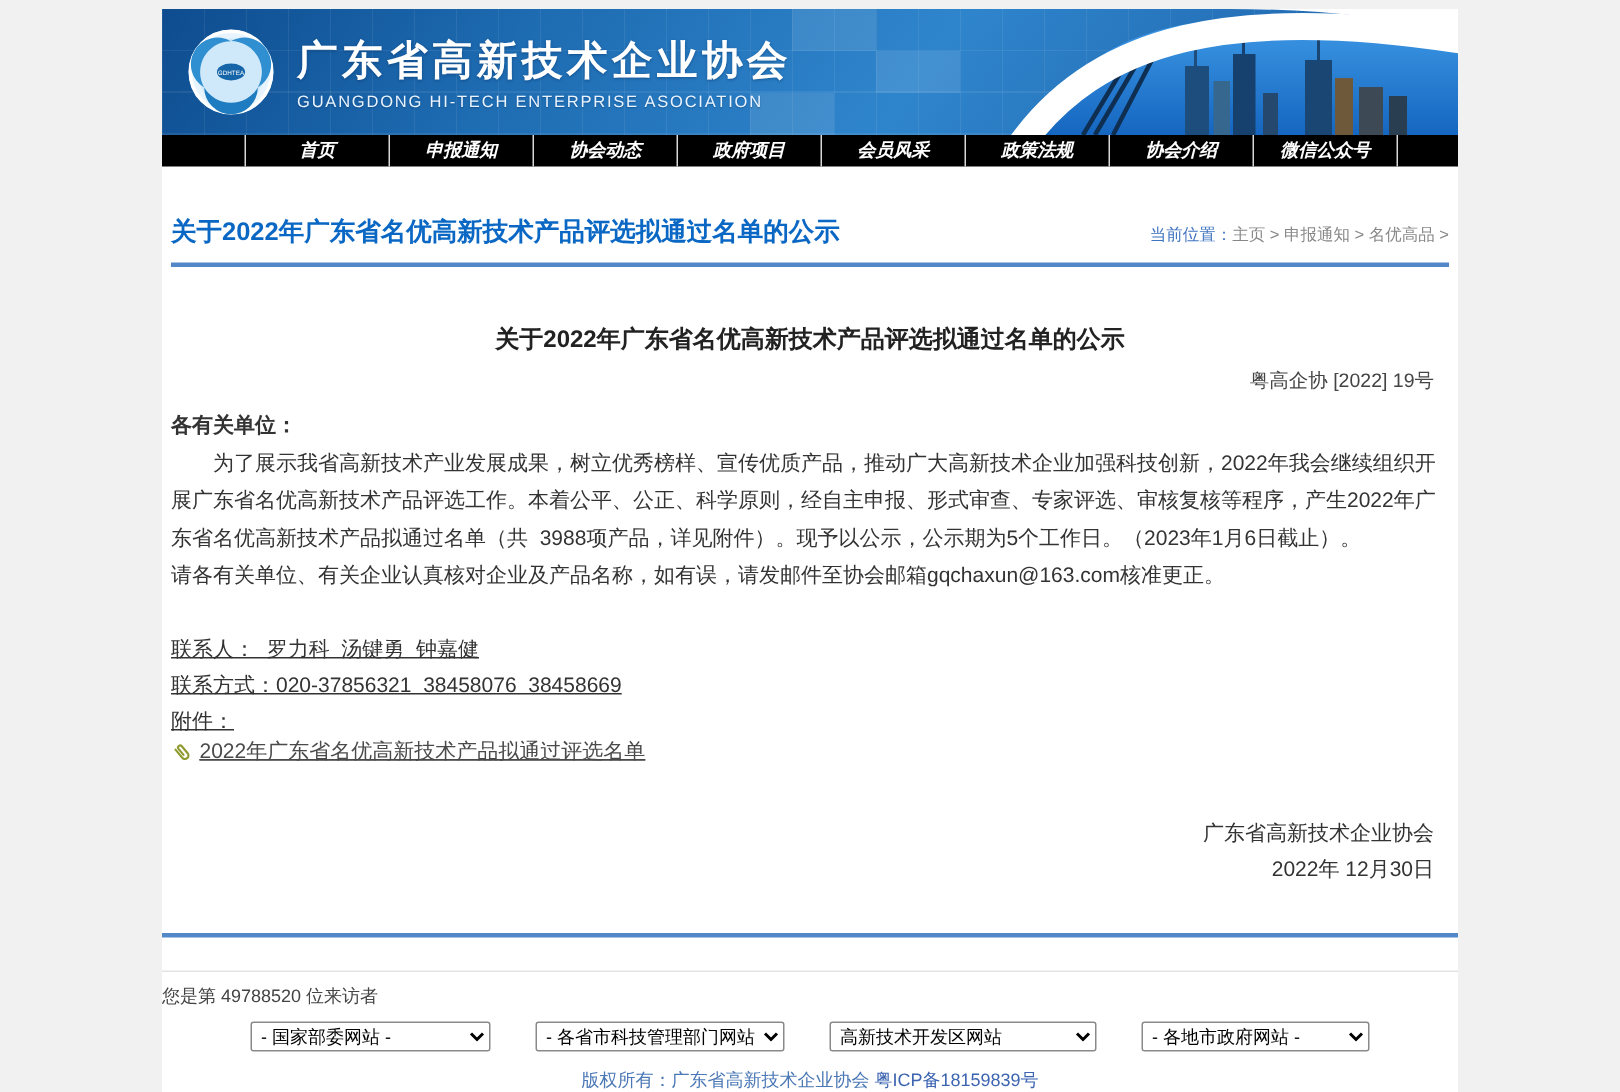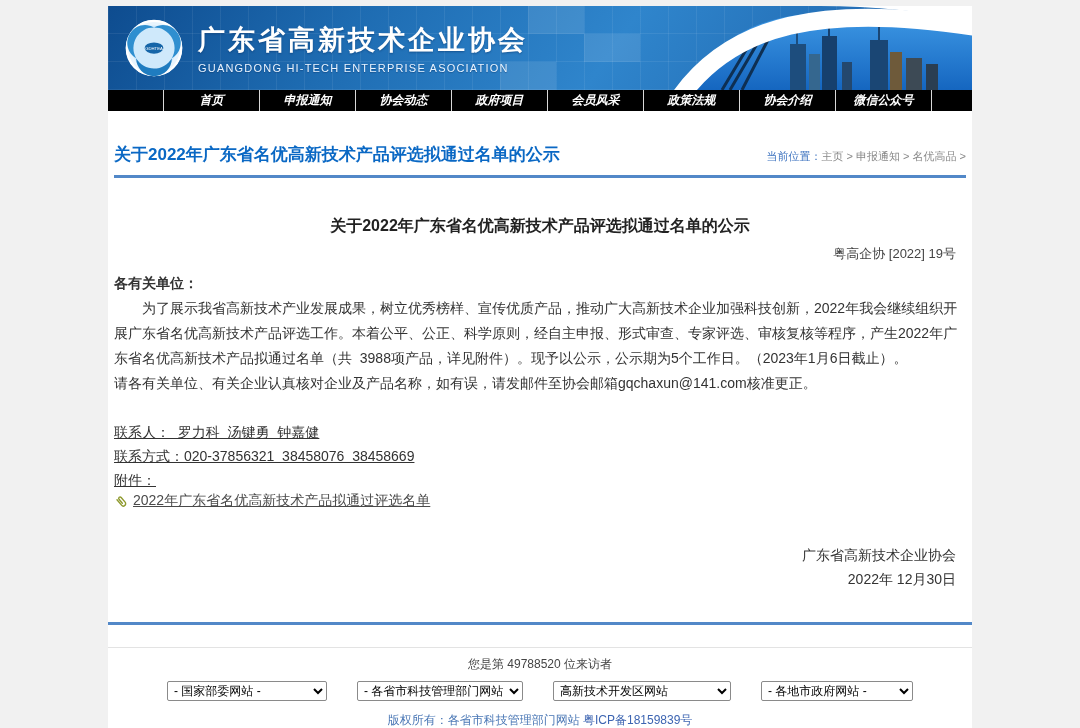--- a/index.html
+++ b/index.html
@@ -98,21 +98,21 @@
   .signature {
     position: absolute; right: 16px; bottom: 22px; text-align: right;
   }
   .sign-org { font-size: 14px; color: #333; line-height: 24px; }
   .sign-date { font-size: 14px; color: #333; line-height: 24px; }
 
   
   .footer { background: #fff; }
   .visitor-row {
     margin-top: 22px; border-top: 1px solid #e3e3e3;
-    text-align: center; font-size: 12px; color: #444; padding-top: 8px;
+    text-align: left; font-size: 12px; color: #444; padding-top: 8px;
   }
   .selects-row {
     display: flex; justify-content: center; gap: 30px; margin-top: 8px;
   }
   .site-select {
     height: 20px; font-size: 12px; color: #000; background: #fff;
     border: 1px solid #8a8a8a; border-radius: 2px; padding: 0 2px;
     font-family: "Liberation Sans", "DejaVu Sans", sans-serif;
   }
   .sel-1 { width: 160px; } .sel-2 { width: 166px; } .sel-3 { width: 178px; } .sel-4 { width: 152px; }
@@ -198,21 +198,21 @@
           <span class="loc">当前位置：</span><span class="path">主页 &gt; 申报通知 &gt; 名优高品 &gt;</span>
         </div>
       </div>
       <div class="rule-blue"></div>
 
       <h2 class="article-title">关于2022年广东省名优高新技术产品评选拟通过名单的公示</h2>
       <div class="doc-number">粤高企协 [2022] 19号</div>
 
       <p class="salutation">各有关单位：</p>
       <p class="para indent">为了展示我省高新技术产业发展成果，树立优秀榜样、宣传优质产品，推动广大高新技术企业加强科技创新，2022年我会继续组织开展广东省名优高新技术产品评选工作。本着公平、公正、科学原则，经自主申报、形式审查、专家评选、审核复核等程序，产生2022年广东省名优高新技术产品拟通过名单（共  3988项产品，详见附件）。现予以公示，公示期为5个工作日。（2023年1月6日截止）。</p>
-      <p class="para">请各有关单位、有关企业认真核对企业及产品名称，如有误，请发邮件至协会邮箱gqchaxun@141.com核准更正。</p>
+      <p class="para">请各有关单位、有关企业认真核对企业及产品名称，如有误，请发邮件至协会邮箱gqchaxun@163.com核准更正。</p>
 
       <div class="contact-block">
         <div class="contact-line">联系人：  罗力科  汤键勇  钟嘉健</div>
         <div class="contact-line">联系方式：020-37856321  38458076  38458669</div>
         <div class="contact-line">附件：</div>
         <div class="attach-row">
           <svg class="attach-icon" width="15" height="15" viewBox="0 0 16 16">
             <path d="M5.5 3.5 L5.5 11 a2.5 2.5 0 0 0 5 0 L10.5 4.5 a1.5 1.5 0 0 0 -3 0 L7.5 10" fill="none" stroke="#8f9a2f" stroke-width="1.5" stroke-linecap="round"></path>
           </svg>
           <a class="attach-link">2022年广东省名优高新技术产品拟通过评选名单</a>
@@ -237,20 +237,20 @@
           <option>- 各省市科技管理部门网站 -</option>
         </select>
         <select class="site-select sel-3">
           <option>高新技术开发区网站</option>
         </select>
         <select class="site-select sel-4">
           <option>- 各地市政府网站 -</option>
         </select>
       </div>
       <div class="copyright-row">
-        <span class="copyright-text">版权所有：各省市科技管理部门网站</span>
+        <span class="copyright-text">版权所有：广东省高新技术企业协会</span>
         <a class="icp-link">粤ICP备18159839号</a>
       </div>
 
     </div>
 
   </div>
 </div>
 
 </body></html>

